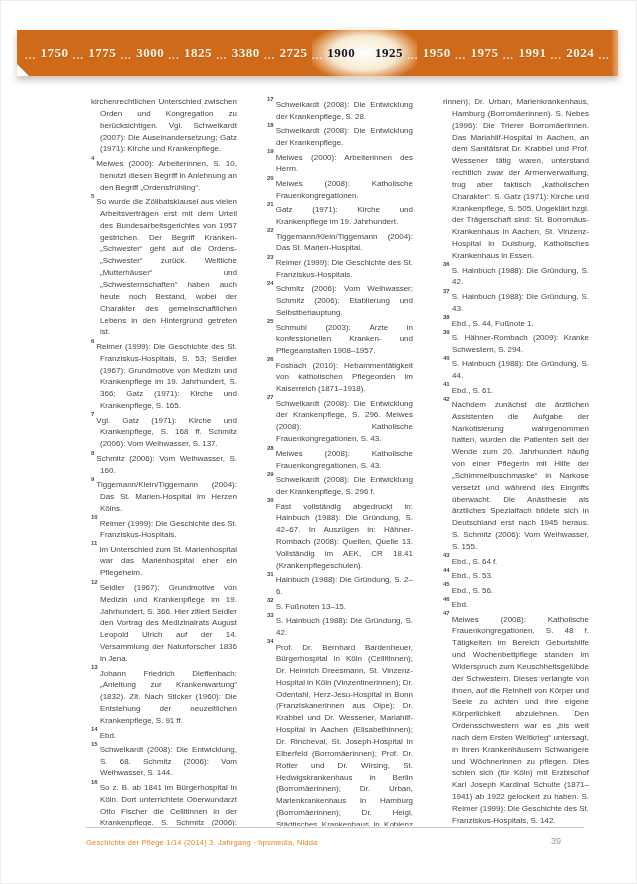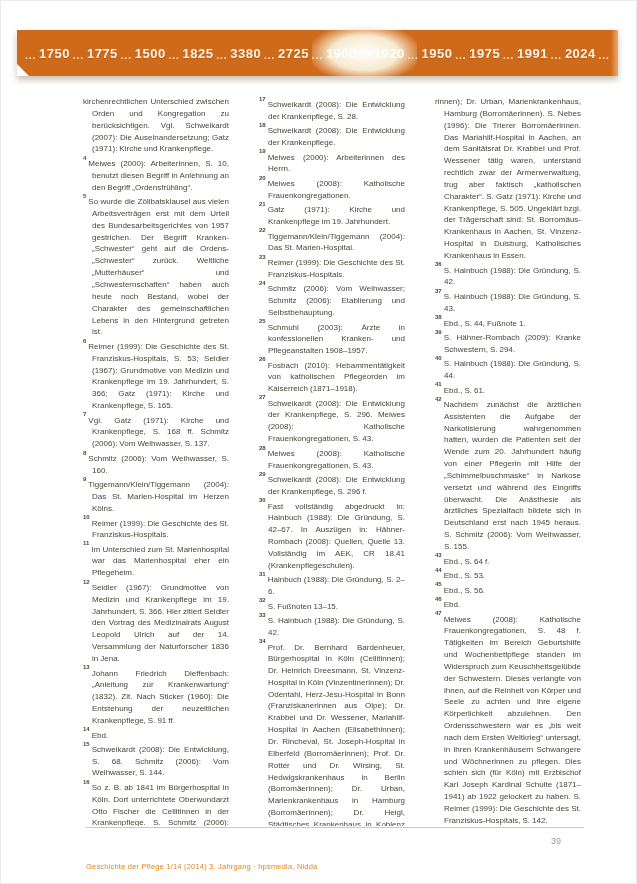--- a/index.html
+++ b/index.html
@@ -24,78 +24,77 @@
     content:"";position:absolute;right:0;top:0;width:7px;height:100%;
     background:linear-gradient(90deg,rgba(255,255,255,0) 0%,rgba(255,226,180,.55) 100%);
   }
   .glow{
     position:absolute;left:295px;top:-4px;width:105px;height:54px;
     background:radial-gradient(ellipse at center,#ffffff 0%,#f7ead0 45%,rgba(247,234,208,0) 78%);
     pointer-events:none;
   }
   .year{
     position:relative;z-index:2;
-    font-family:Liberation Sans, sans-serif;font-weight:bold;font-size:13px;
+    font-family:Liberation Serif, serif;font-weight:bold;font-size:13px;
     color:#fdf4e3;letter-spacing:.5px;text-shadow:0 1px 1px rgba(120,70,20,.4);
   }
-  .year.hl{color:#ffffff;text-shadow:none;}
+  .year.hl{color:#0f172a;text-shadow:none;}
   .dots{
     position:relative;z-index:2;color:rgba(253,244,227,.85);
     font-size:10px;font-weight:bold;letter-spacing:1px;transform:translateY(2px);
   }
   
   .columns{
-    position:absolute;left:82px;top:95px;width:498px;height:730px;
+    position:absolute;left:90px;top:95px;width:498px;height:730px;
     display:flex;gap:30px;overflow:hidden;
   }
   .col{flex:1 1 0;overflow:hidden;}
   .note{
     font-size:8px;line-height:11.85px;text-align:justify;
     padding-left:9px;text-indent:-9px;margin:0;
     word-spacing:-0.2px;
   }
   .note sup{
     font-size:6px;position:relative;top:-2.5px;padding-right:2px;
     font-weight:bold;
   }
   
   .footer-rule{
     position:absolute;left:85px;top:826px;width:498px;height:1px;background:#c9c9c9;
   }
   .footer-line{
     position:absolute;left:85px;top:837px;font-size:7.5px;color:#e5851f;
     letter-spacing:.2px;
-    margin-top:24px;
   }
   .page-number{
     position:absolute;left:550px;top:835px;font-size:9px;color:#9a9a9a;
   }
 </style>
 </head>
 <body>
 
 <div class="banner">
   <div class="glow"></div>
 
 <span class="dots">...</span>
     <span class="year">1750</span>
     <span class="dots">...</span>
     <span class="year">1775</span>
     <span class="dots">...</span>
-    <span class="year">1500</span>
+    <span class="year">3000</span>
     <span class="dots">...</span>
     <span class="year">1825</span>
     <span class="dots">...</span>
     <span class="year">3380</span>
     <span class="dots">...</span>
     <span class="year">2725</span>
     <span class="dots">...</span>
     <span class="year hl">1900</span>
     <span class="dots">...</span>
-    <span class="year hl">1920</span>
+    <span class="year hl">1925</span>
     <span class="dots">...</span>
     <span class="year">1950</span>
     <span class="dots">...</span>
     <span class="year">1975</span>
     <span class="dots">...</span>
     <span class="year">1991</span>
     <span class="dots">...</span>
     <span class="year">2024</span>
     <span class="dots">...</span>
   </div>

